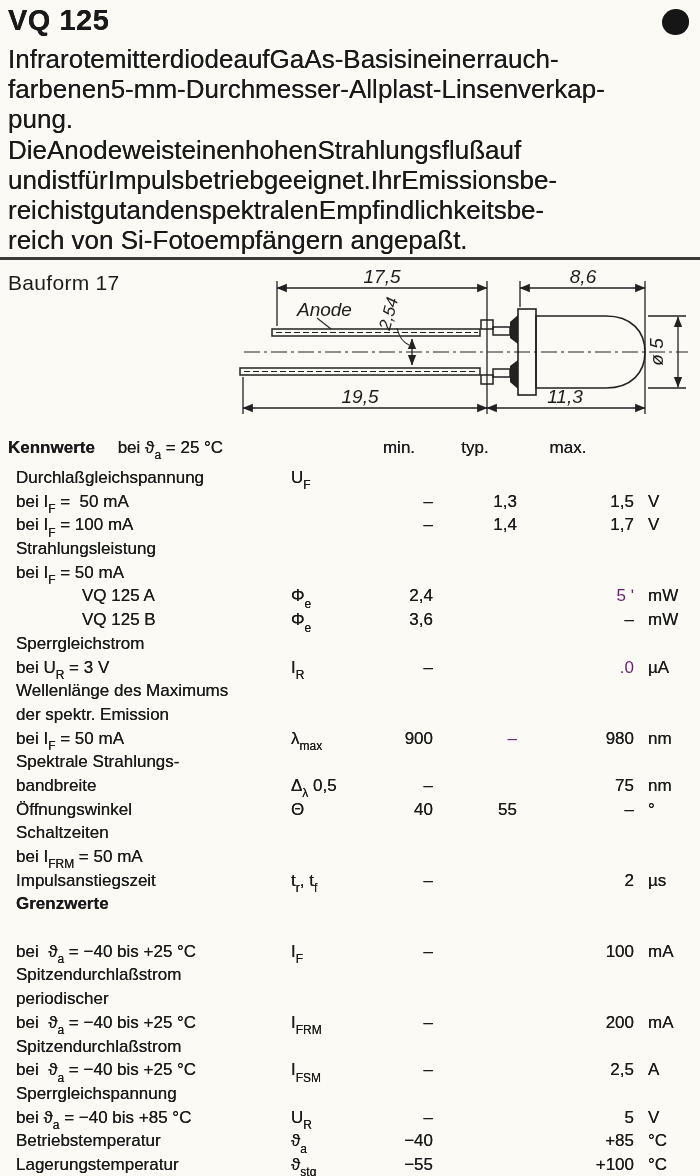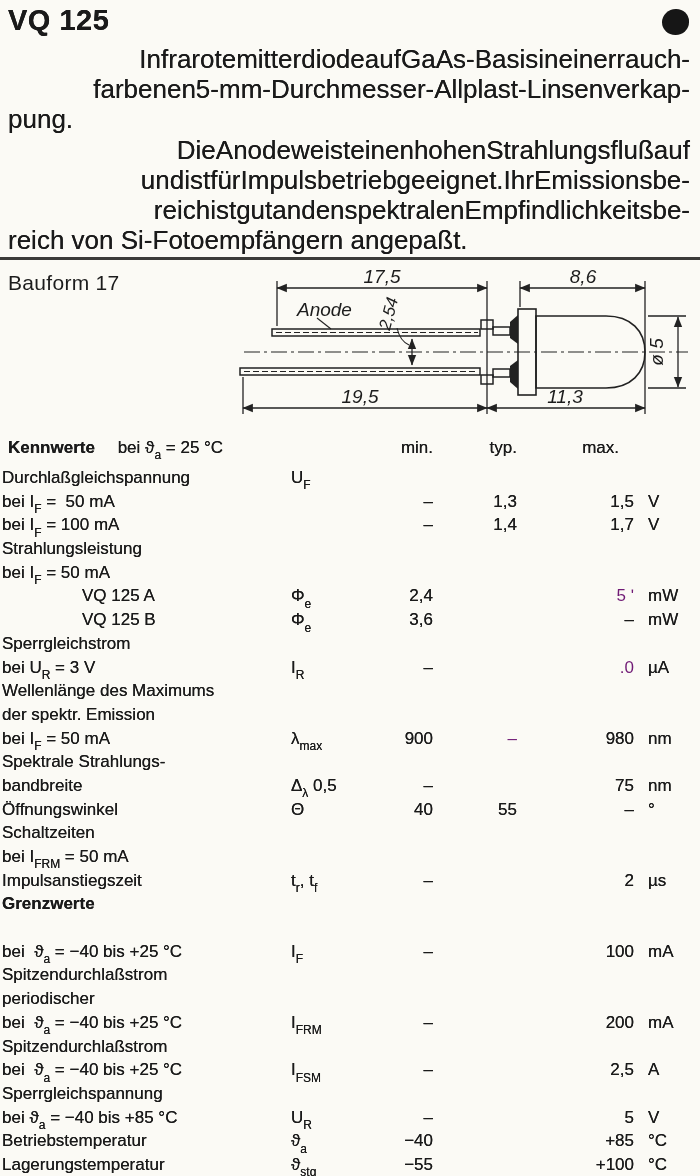--- a/index.html
+++ b/index.html
@@ -6,44 +6,44 @@
   .page{position:relative;width:700px;height:1176px;margin:0 auto;background:#fbfaf5;
         overflow:hidden;font-family:"Liberation Sans",sans-serif;color:#1a1a1a}
 
   
   .title{position:absolute;left:8px;top:4px;font-size:29px;font-weight:700;letter-spacing:.5px;
          text-shadow:0 0 .6px #111}
   .corner-dot{position:absolute;left:662px;top:9px;width:27px;height:26px;background:#161616;
          border-radius:52% 48% 50% 50%}
   .intro{position:absolute;left:8px;top:44px;width:682px;text-shadow:0 0 .5px #222}
   .intro .line{height:30.2px;font-size:26px;line-height:30.2px;display:flex;white-space:pre}
-  .intro .line.j{justify-content:flex-end}
+  .intro .line.j{justify-content:flex-start}
 
   .rule{position:absolute;left:0;top:257px;width:700px;height:3px;background:#3b3b38}
 
   
   .drawing{position:absolute;left:0;top:262px}
   .drawing svg{display:block}
   .drawing text{fill:#1c1c1c}
   .bauform{font-size:21px;letter-spacing:.3px}
   .dim{font-style:italic;font-size:19px}
   .dim.small{font-size:17px}
 
   
   .table{position:absolute;left:0;top:437px;width:700px;text-shadow:0 0 .4px #222}
   .t-head,.t-row{display:grid;grid-template-columns:291px 74px 68px 84px 117px 66px;
          font-size:17px}
   .t-head{height:29px;line-height:22px}
   .t-head .c1{grid-column:1/3;padding-left:8px}
   .kb{font-weight:700}
   .cond{margin-left:18px}
-  .h{text-align:right}
+  .h{text-align:center}
   .h.hmax{padding-right:15px}
   .t-row{height:23.7px;line-height:23.7px}
-  .cn{padding-left:2px;white-space:pre;overflow:visible}
+  .cn{padding-left:16px;white-space:pre;overflow:visible}
   .cn.i1{}
   .cn.i2{padding-left:82px}
   .cn.b{font-weight:700}
   .cs{white-space:pre}
   .cmin,.ctyp,.cmax{text-align:right;white-space:pre}
   .cunit{padding-left:14px;white-space:pre}
   .faded{color:#701a75;text-shadow:none}
   sub{font-size:12px;line-height:0;position:relative;top:2px}
 </style>
 </head>

